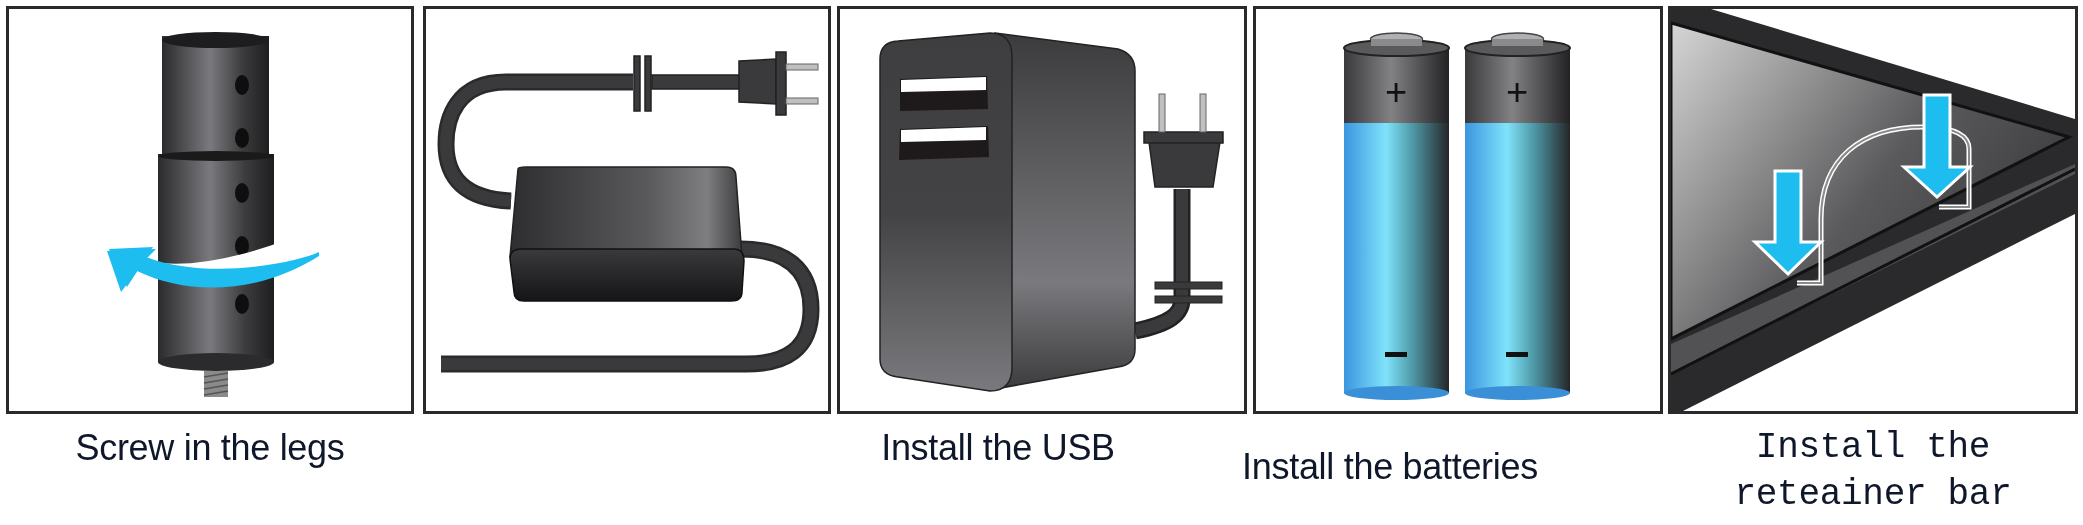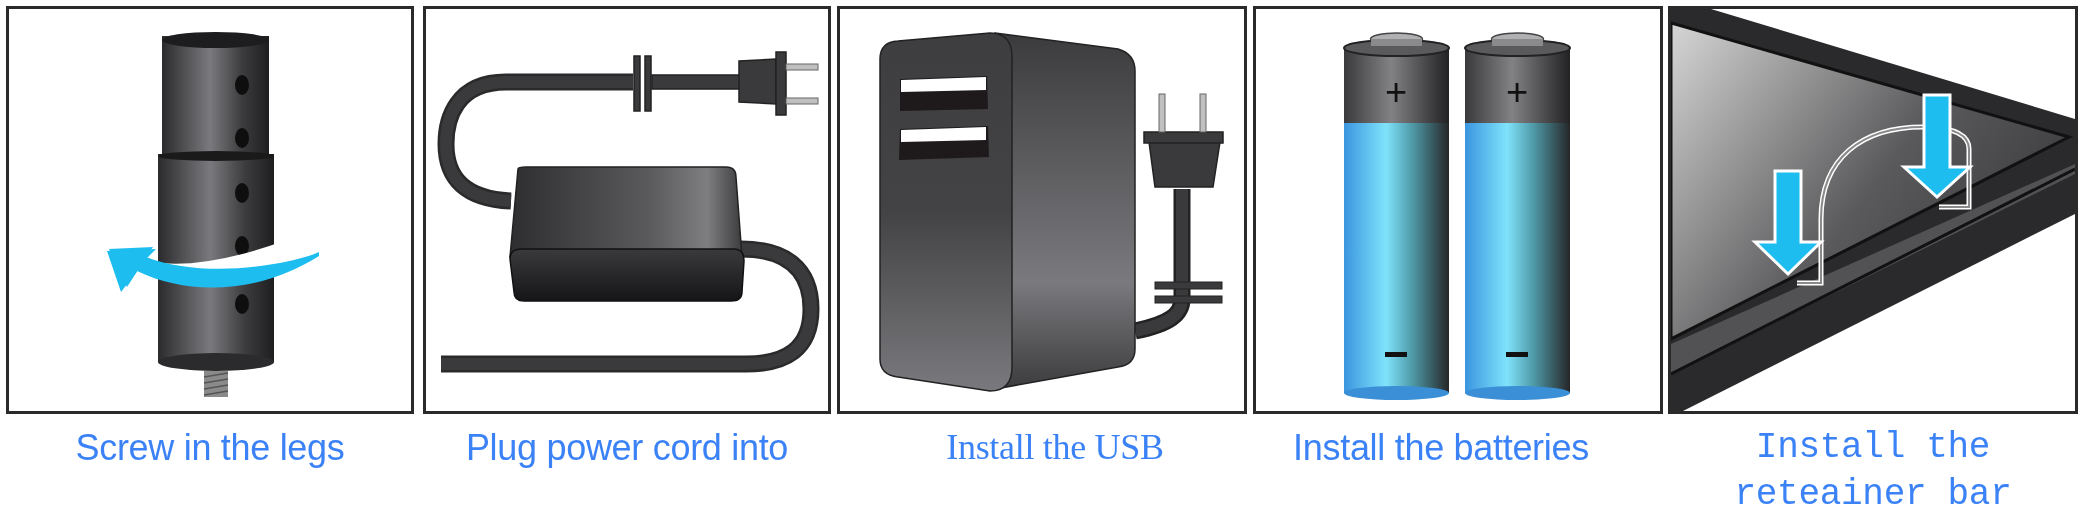--- a/index.html
+++ b/index.html
@@ -1,20 +1,20 @@
 <!DOCTYPE html>
 <html><head>
 <meta charset="utf-8">
 <style>
   html, body { margin:0; padding:0; background:#ffffff; }
   body { width:2083px; height:525px; position:relative; overflow:hidden;
          font-family:"Liberation Sans", "DejaVu Sans", sans-serif; color:#000; }
   .panel { position:absolute; top:6px; height:402px; border:3px solid #2a2a2a; background:#fff; overflow:hidden; }
   .panel svg { position:absolute; left:0; top:0; width:100%; height:100%; }
-  .caption { position:absolute; top:424px; text-align:center; font-size:36px; line-height:47px; color:#3b82f6; letter-spacing:-0.3px; }
+  .caption { position:absolute; top:424px; text-align:center; font-size:36px; line-height:47px; color:#0f172a; letter-spacing:-0.3px; }
   .caption span { display:block; }
 </style>
 </head>
 <body>
 
 <div class="panel" style="left:6px;width:402px;">
   <svg viewBox="0 0 402 402">
     <defs>
       <linearGradient id="cyl" x1="0" x2="1" y1="0" y2="0">
         <stop offset="0" stop-color="#2b2b2d"></stop>
@@ -76,21 +76,20 @@
     <rect x="360" y="89" width="32" height="6" fill="#bfbfbf" stroke="#666" stroke-width="1"></rect>
 
     <path d="M315 240 C360 240 385 260 385 300 C385 340 360 355 320 355 L15 355" fill="none" stroke="#2a2a2a" stroke-width="17"></path>
     <path d="M315 240 C360 240 385 260 385 300 C385 340 360 355 320 355 L15 355" fill="none" stroke="#3a3a3c" stroke-width="12"></path>
 
     <path d="M92 160 Q92 158 100 158 L300 158 Q310 158 310 168 L316 248 L84 248 Z" fill="url(#brick)" stroke="#222" stroke-width="1.5"></path>
     <path d="M84 250 Q84 240 95 240 L308 240 Q318 240 318 252 L316 283 Q316 292 305 292 L98 292 Q88 292 88 283 Z" fill="url(#brickfront)" stroke="#111" stroke-width="1.5"></path>
   </svg>
 </div>
 <div class="caption" style="left:423px;width:408px;">
-  <span>Plug power cord into</span>
 </div>
 
 <div class="panel" style="left:837px;width:404px;">
   <svg viewBox="0 0 404 402">
     <defs>
       <linearGradient id="usbside" x1="0" x2="0" y1="0" y2="1">
         <stop offset="0" stop-color="#3b3b3d"></stop>
         <stop offset="0.7" stop-color="#7a7a7e"></stop>
         <stop offset="1" stop-color="#3c3c3e"></stop>
       </linearGradient>
@@ -118,21 +117,21 @@
     <g>
       <path d="M60 70 L147 67 L148 100 L60 102 Z" fill="#1e1a1c"></path>
       <path d="M61 71 L146 68 L146 81 L61 83 Z" fill="#ffffff"></path>
     </g>
     <g>
       <path d="M60 120 L148 117 L149 148 L59 151 Z" fill="#1e1a1c"></path>
       <path d="M61 121 L146 118 L146 131 L61 133 Z" fill="#ffffff"></path>
     </g>
   </svg>
 </div>
-<div class="caption" style="left:850px;width:410px;font-family:Liberation Serif, serif;">
+<div class="caption" style="left:793px;width:410px;">
   <span>Install the USB</span>
 </div>
 
 <div class="panel" style="left:1253px;width:404px;">
   <svg viewBox="0 0 404 402">
     <defs>
       <linearGradient id="batblue" x1="0" x2="1" y1="0" y2="0">
         <stop offset="0" stop-color="#3b95df"></stop>
         <stop offset="0.4" stop-color="#7fe3fb"></stop>
         <stop offset="0.65" stop-color="#4f9aa8"></stop>
@@ -159,21 +158,21 @@
       <ellipse cx="261.5" cy="39" rx="52.5" ry="8" fill="#5a5a5c" stroke="#222" stroke-width="2"></ellipse>
       <ellipse cx="261.5" cy="30" rx="26" ry="6" fill="#b0b0b2" stroke="#444" stroke-width="1.5"></ellipse>
       <rect x="236" y="30" width="51" height="7" fill="#8a8a8c"></rect>
       <rect x="209" y="114" width="105" height="270" fill="url(#batblue)"></rect>
       <ellipse cx="261.5" cy="384" rx="52.5" ry="7" fill="#3a8fd6"></ellipse>
       <text x="261" y="96" font-size="38" text-anchor="middle" fill="#111">+</text>
       <rect x="250" y="343" width="22" height="5" fill="#111"></rect>
     </g>
   </svg>
 </div>
-<div class="caption" style="left:1236px;width:410px;">
+<div class="caption" style="left:1185px;width:410px;margin-top:19px;">
   <span>Install the batteries</span>
 </div>
 
 <div class="panel" style="left:1668px;width:404px;">
   <svg viewBox="0 0 404 402">
     <defs>
       <linearGradient id="tabletop" x1="0" x2="1" y1="0" y2="0.6">
         <stop offset="0" stop-color="#d6d6d6"></stop>
         <stop offset="0.6" stop-color="#5a5a5c"></stop>
         <stop offset="1" stop-color="#3a3a3c"></stop>

